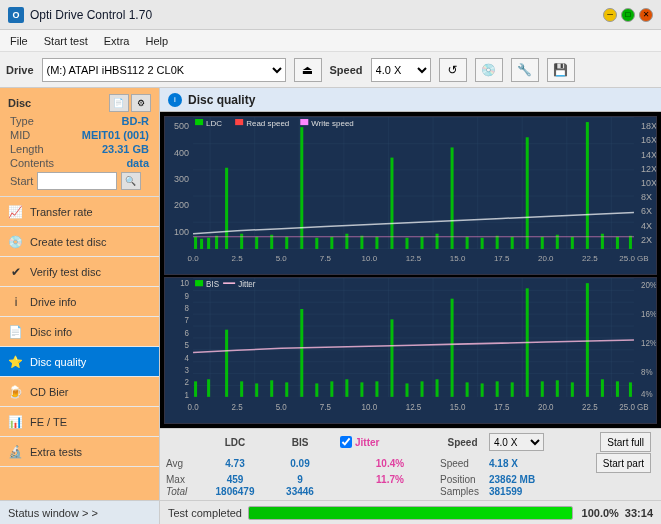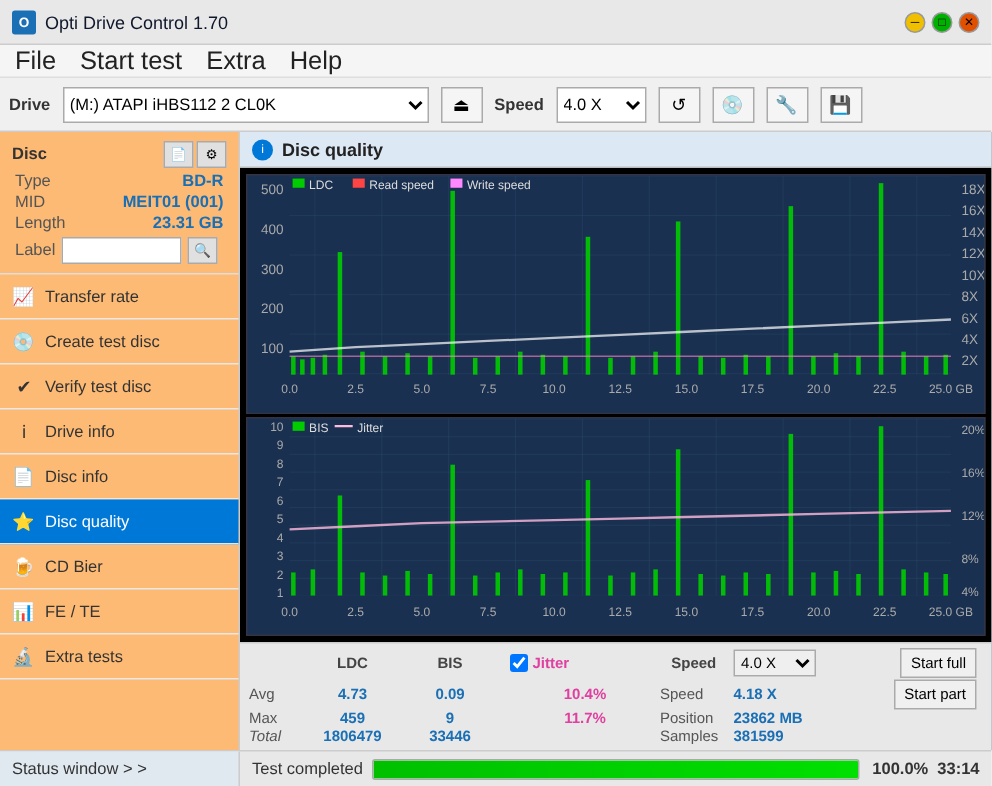--- a/index.html
+++ b/index.html
@@ -11,21 +11,21 @@
     .title-bar-icon { width: 16px; height: 16px; background: #1a6fb5; border-radius: 2px; display: flex; align-items: center; justify-content: center; color: white; font-size: 9px; font-weight: bold; }
     .title-text { font-size: 12px; color: #0f172a; }
     .title-buttons { display: flex; gap: 4px; }
     .title-btn { width: 14px; height: 14px; border-radius: 50%; border: 1px solid #999; cursor: pointer; display: flex; align-items: center; justify-content: center; font-size: 8px; }
     .title-btn.minimize { background: #f0c000; }
     .title-btn.maximize { background: #00b000; }
     .title-btn.close { background: #e05000; }
 
     
     .menu-bar { background: #f5f5f5; height: 22px; display: flex; align-items: center; padding: 0 4px; border-bottom: 1px solid #ddd; gap: 4px; }
-    .menu-item { padding: 2px 6px; cursor: pointer; border-radius: 2px; color: #222; font-size: 17px; }
+    .menu-item { padding: 2px 6px; cursor: pointer; border-radius: 2px; color: #222; font-size: 11px; }
 
     
     .drive-bar { background: #f0f0f0; height: 36px; display: flex; align-items: center; padding: 0 6px; border-bottom: 1px solid #ccc; gap: 8px; }
     .drive-label { font-size: 11px; color: #333; font-weight: bold; }
     .drive-select { height: 24px; width: 244px; font-size: 11px; border: 1px solid #aaa; background: white; }
     .eject-btn { width: 28px; height: 24px; border: 1px solid #aaa; background: #f5f5f5; cursor: pointer; display: flex; align-items: center; justify-content: center; font-size: 12px; }
     .speed-label { font-size: 11px; color: #333; font-weight: bold; }
     .speed-select { height: 24px; width: 60px; font-size: 11px; border: 1px solid #aaa; background: white; }
     .toolbar-btn { width: 28px; height: 24px; border: 1px solid #aaa; background: #f5f5f5; cursor: pointer; display: flex; align-items: center; justify-content: center; font-size: 12px; }
 
@@ -129,22 +129,26 @@
         <span class="disc-info-value">BD-R</span>
       </div>
       <div class="disc-info-row">
         <span class="disc-info-label">MID</span>
         <span class="disc-info-value">MEIT01 (001)</span>
       </div>
       <div class="disc-info-row">
         <span class="disc-info-label">Length</span>
         <span class="disc-info-value">23.31 GB</span>
       </div>
+      <div class="disc-info-row">
+        <span class="disc-info-label">Contents</span>
+        <span class="disc-info-value">data</span>
+      </div>
       <div class="disc-label-row">
-        <span class="disc-info-label">Label</span>
+        <span class="disc-info-label">Start</span>
         <input class="disc-label-input" type="text" value="" style="">
         <div class="disc-icon-btn">🔍</div>
       </div>
     </div>
 
     <div class="sidebar-nav">
       <div class="nav-item">
         <span class="nav-icon">📈</span>
         <span>Transfer rate</span>
       </div>

